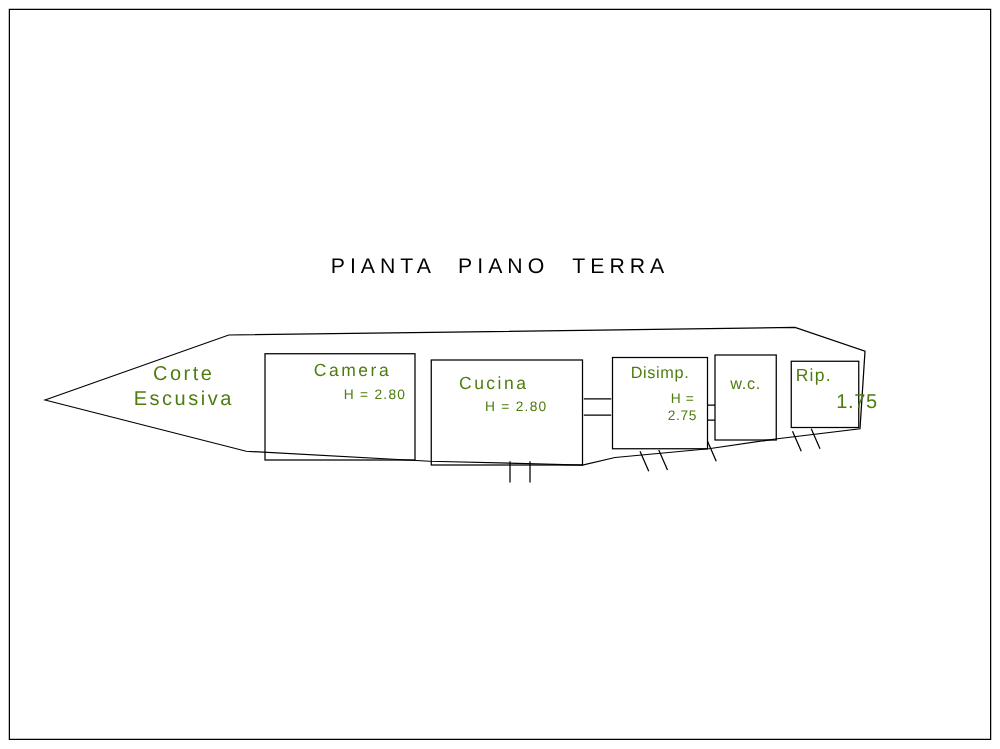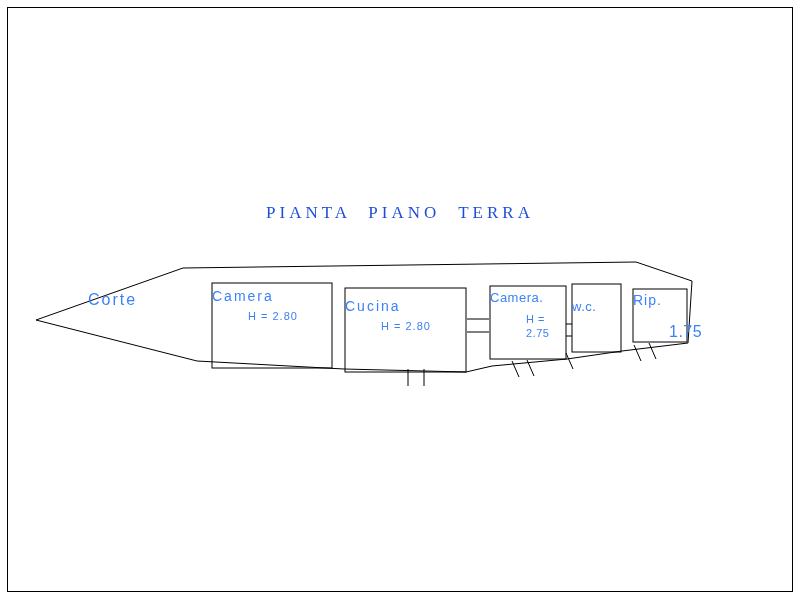--- a/index.html
+++ b/index.html
@@ -17,30 +17,30 @@
     border:1px solid #000000;
     pointer-events:none;
   }
   .title{
     position:absolute;
     left:0;top:203px;width:800px;
     text-align:center;
     font-size:17px;
     letter-spacing:4px;
     word-spacing:10px;
-    color:#1d4ed8;
+    color:#000000;
     white-space:nowrap;
-    font-family:Liberation Serif, serif;
   }
   .plan-svg{
     position:absolute;left:0;top:0;width:800px;height:599px;
   }
   .room-label{
     position:absolute;
-    color:#3b82f6;
+    text-align:center;
+    color:#4d7c0f;
     line-height:1.25;
   }
   .room-label .main{
     display:block;
     letter-spacing:2px;
   }
   .room-label .sub{
     display:block;
     letter-spacing:1px;
     padding-left:36px;
@@ -50,21 +50,21 @@
   .lbl-camera .sub{font-size:11px;margin-top:4px;}
   .lbl-cucina{left:345px;top:298px;width:100px;font-size:14px;}
   .lbl-cucina .sub{font-size:11px;margin-top:4px;}
   .lbl-disimp{left:490px;top:290px;width:76px;font-size:13px;}
   .lbl-disimp .main{letter-spacing:0.5px;}
   .lbl-disimp .sub{font-size:11px;margin-top:7px;letter-spacing:0.5px;}
   .lbl-wc{left:572px;top:299px;width:49px;font-size:13px;}
   .lbl-wc .main{letter-spacing:0.5px;}
   .lbl-rip{left:633px;top:292px;width:36px;font-size:14px;}
   .lbl-rip .main{letter-spacing:1px;}
-  .lbl-rip .sub{font-size:16px;margin-top:12px;letter-spacing:0.5px;}
+  .lbl-rip .sub{font-size:16px;margin-top:2px;letter-spacing:0.5px;}
 </style>
 </head>
 <body>
 
 <div class="canvas">
 
   <div class="frame"></div>
 
   <div class="title">PIANTA PIANO TERRA</div>
 
@@ -92,34 +92,35 @@
            M649,343 L656,359
            M467,319 L489,319
            M467,332 L489,332
            M566,324 L572,324
            M566,336 L572,336"></path>
     </g>
   </svg>
 
   <div class="room-label lbl-corte">
     <span class="main">Corte</span>
+    <span class="main">Escusiva</span>
   </div>
 
   <div class="room-label lbl-camera">
     <span class="main">Camera</span>
     <span class="sub">H = 2.80</span>
   </div>
 
   <div class="room-label lbl-cucina">
     <span class="main">Cucina</span>
     <span class="sub">H = 2.80</span>
   </div>
 
   <div class="room-label lbl-disimp">
-    <span class="main">Camera.</span>
+    <span class="main">Disimp.</span>
     <span class="sub">H = 2.75</span>
   </div>
 
   <div class="room-label lbl-wc">
     <span class="main">w.c.</span>
   </div>
 
   <div class="room-label lbl-rip">
     <span class="main">Rip.</span>
     <span class="sub">1.75</span>

